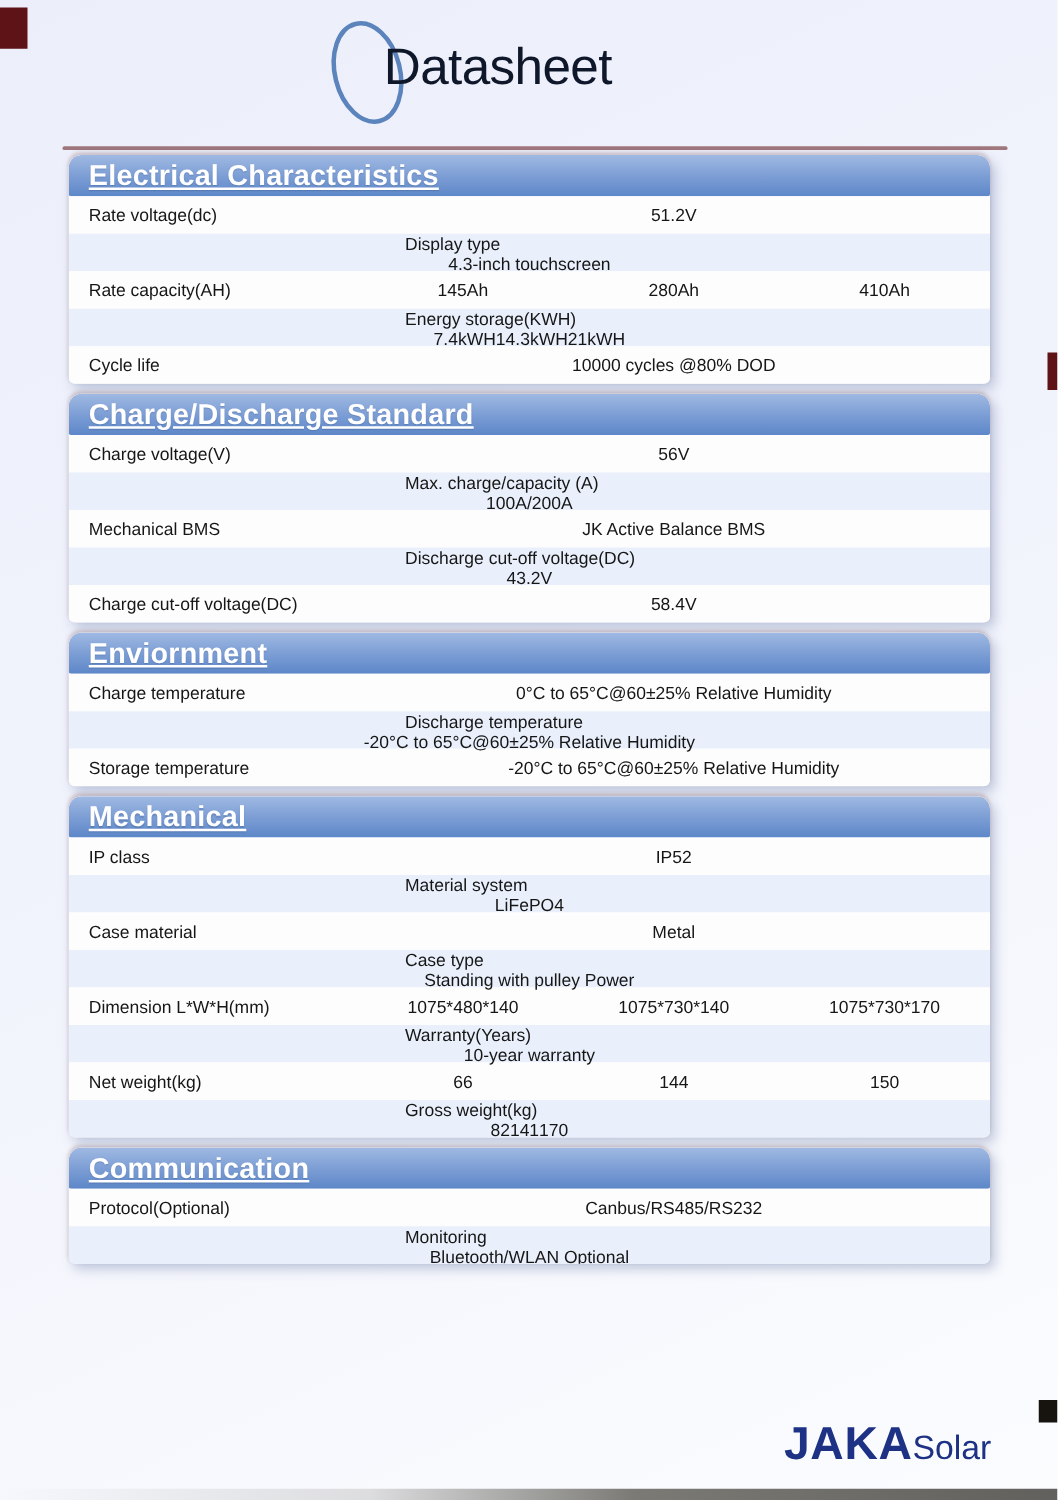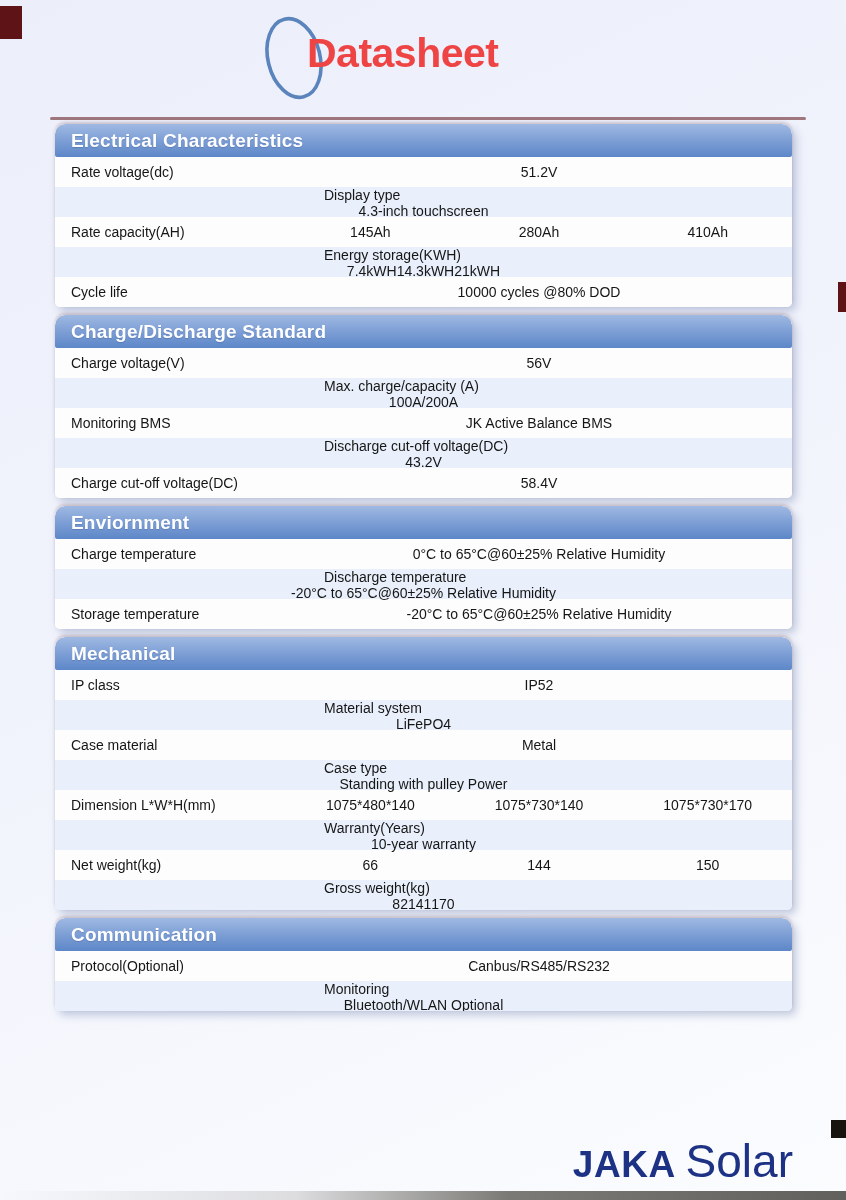--- a/index.html
+++ b/index.html
@@ -6,56 +6,57 @@
   body{
     width:846px;height:1200px;position:relative;overflow:hidden;
     font-family:"Liberation Sans", sans-serif;
     background:linear-gradient(155deg, var(--page_bg_top) 0%, #f1f3fc 45%, var(--page_bg_bottom) 100%);
   }
   
   .title-wrap{position:absolute;left:0;top:0;width:846px;height:115px;}
   .ellipse-svg{position:absolute;left:262px;top:14px;width:64px;height:88px;}
   .page-title{
     position:absolute;left:307px;top:30px;
-    font-size:41px;font-weight:700;color:#ef4444;letter-spacing:-0.5px;
+    font-size:41px;font-weight:400;color:#0f172a;letter-spacing:-0.5px;
   }
   
   .sheet{position:absolute;left:55px;top:124px;width:737px;}
   .section-card{
     border-radius:10px 10px 5px 5px;
     margin-bottom:8px;
     overflow:hidden;
     background:var(--row_white);
     box-shadow:0 -2px 3px rgba(110,60,60,0.22), 4px 4px 9px rgba(125,140,180,0.45);
   }
   .section-header{
     height:33px;
     background:linear-gradient(180deg, var(--header_gradient_top) 0%, #7a9cd4 55%, var(--header_gradient_bottom) 100%);
     border-radius:10px 10px 2px 2px;
     display:flex;align-items:center;
     padding-left:16px;
     box-shadow:0 2px 4px rgba(255,255,255,0.85);
   }
   .section-title{
-    color:#ffffff;font-size:19px;font-weight:700;letter-spacing:0.2px;
+    color:#ffffff;font-size:23px;font-weight:700;letter-spacing:0.2px;
     text-shadow:0 1px 1px rgba(60,90,140,0.35);
+    text-decoration:underline;
   }
   .spec-row{
     display:flex;align-items:center;height:30px;
     background:var(--row_white);
     color:var(--text_color);font-size:14px;
   }
   .spec-row.alt{background:var(--row_alt);flex-direction:column;}
   .spec-label{width:215px;padding-left:16px;flex:0 0 auto;white-space:nowrap;}
   .spec-values{flex:1 1 auto;display:flex;}
   .spec-value{flex:1 1 0;text-align:center;white-space:nowrap;}
   
   .brand{position:absolute;right:53px;top:1134px;color:var(--brand_navy);white-space:nowrap;}
   .brand-bold{font-size:37px;font-weight:700;letter-spacing:0.5px;}
-  .brand-regular{font-size:46px;font-weight:400;margin-left:10px;}
+  .brand-regular{font-size:27px;font-weight:400;}
   
   .artifact{position:absolute;pointer-events:none;}
   .artifact-topleft{left:0;top:6px;width:22px;height:33px;background:var(--artifact_maroon);}
   .artifact-crease{left:50px;top:117px;width:756px;height:3px;background:var(--artifact_maroon);opacity:0.55;filter:blur(0.6px);border-radius:2px;}
   .artifact-right-mid{right:0;top:282px;width:8px;height:30px;background:var(--artifact_maroon);}
   .artifact-right-low{right:0;top:1120px;width:15px;height:18px;background:#17140f;}
   .artifact-bottom{left:0;top:1191px;width:846px;height:9px;
     background:linear-gradient(90deg, rgba(60,58,48,0) 0%, rgba(60,58,48,0.15) 35%, rgba(55,53,44,0.65) 60%, rgba(45,44,38,0.75) 100%);}
 </style>
 </head>
@@ -118,21 +119,21 @@
           <div class="spec-value">56V</div>
         </div>
       </div>
       <div class="spec-row alt">
         <div class="spec-label">Max. charge/capacity (A)</div>
         <div class="spec-values">
           <div class="spec-value">100A/200A</div>
         </div>
       </div>
       <div class="spec-row">
-        <div class="spec-label">Monitoring BMS</div>
+        <div class="spec-label">Mechanical BMS</div>
         <div class="spec-values">
           <div class="spec-value">JK Active Balance BMS</div>
         </div>
       </div>
       <div class="spec-row alt">
         <div class="spec-label">Discharge cut-off voltage(DC)</div>
         <div class="spec-values">
           <div class="spec-value">43.2V</div>
         </div>
       </div>

